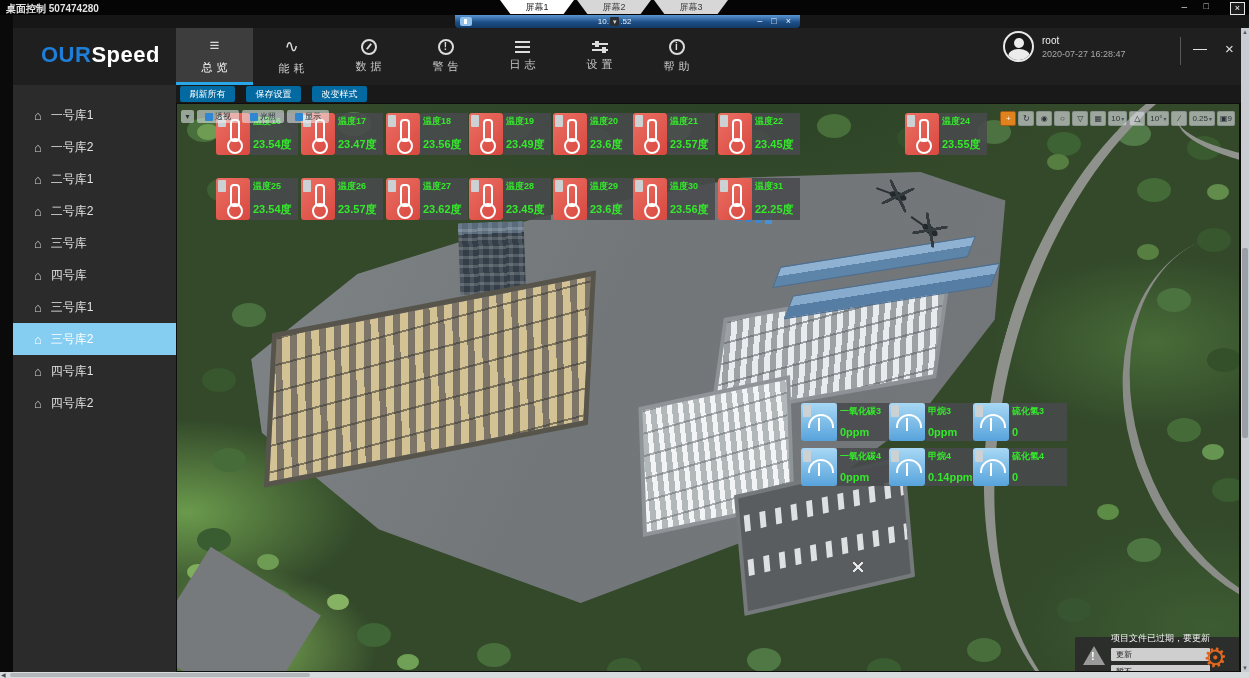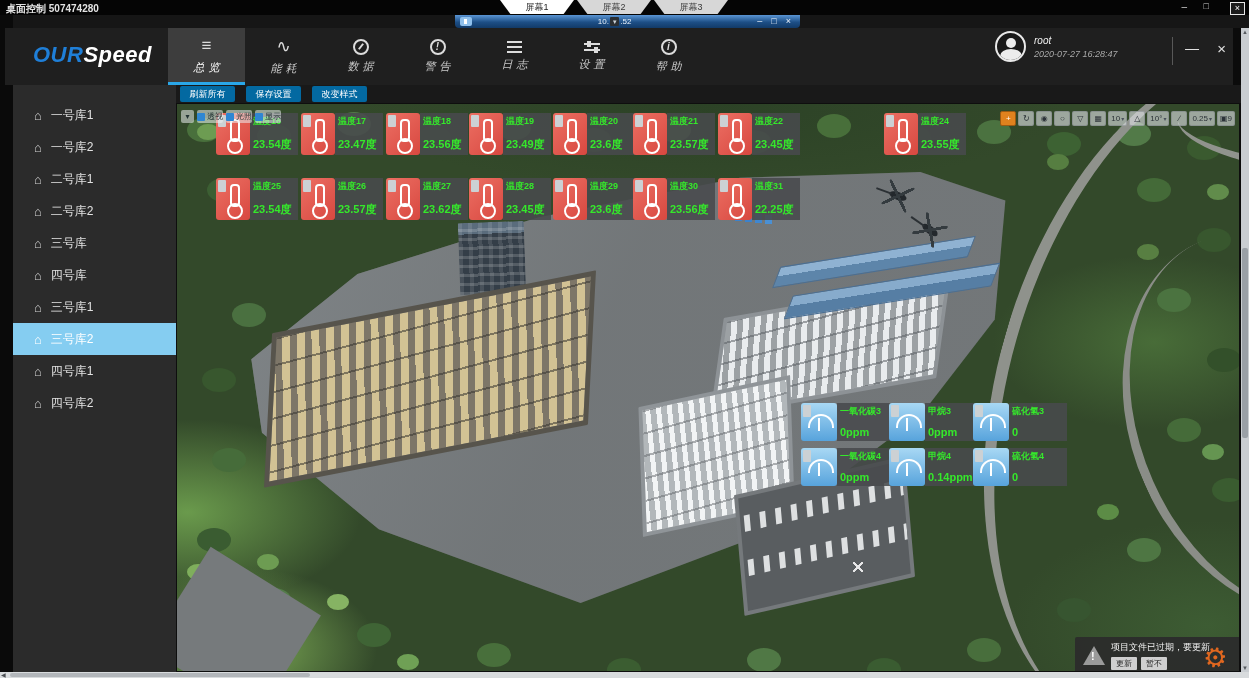--- a/index.html
+++ b/index.html
@@ -24,21 +24,21 @@
   .session-bar{position:absolute;left:455px;top:0;width:345px;height:13px;display:flex;align-items:center;
     background:linear-gradient(180deg,#5a95d4,#1d4f86 55%,#123a68);border-radius:0 0 4px 4px;}
   .pin{width:12px;height:9px;margin-left:5px;background:#8fc0ec;border-radius:2px;position:relative;}
   .pin::after{content:"";position:absolute;left:4px;top:2px;width:3px;height:5px;background:#fff;}
   .sess-ip{flex:1;text-align:center;color:#eaf2fb;font-size:8px;display:flex;justify-content:center;align-items:center;gap:1px;}
   .sess-caret{display:inline-block;background:#2b2f33;color:#cfd6dc;font-size:7px;line-height:9px;padding:0 3px;border-radius:1px;}
   .sess-ctrl{color:#eaf2fb;font-size:9px;margin-right:9px;line-height:13px;}
 
   
   #win-left-edge{position:absolute;left:0;top:15px;width:13px;height:657px;background:#0a0a0a;}
-  #header{position:absolute;left:5px;top:28px;width:1228px;height:57px;background:#1f1f1f;font-style:italic;}
+  #header{position:absolute;left:13px;top:28px;width:1228px;height:57px;background:#1f1f1f;}
   #logo{position:absolute;left:28px;top:14px;font-size:22px;font-weight:bold;letter-spacing:.5px;white-space:nowrap;}
   #logo .p1{color:#1f7fd8;}#logo .p2{color:#ffffff;}
   #nav{position:absolute;left:163px;top:0;height:57px;display:flex;}
   .nav-item{width:77px;height:57px;display:flex;flex-direction:column;align-items:center;justify-content:center;gap:4px;color:#c9c9c9;}
   .nav-item.active{background:#3d3d3d;border-bottom:3px solid #2aa7e8;color:#fff;}
   .nlabel{font-size:11px;letter-spacing:4px;margin-left:4px;white-space:nowrap;}
   .nicon{height:20px;display:flex;align-items:center;justify-content:center;color:#dcdcdc;font-size:17px;line-height:20px;}
   .icon-gauge{width:16px;height:16px;border:2px solid #dcdcdc;border-radius:50%;position:relative;font-size:0;}
   .icon-gauge::after{content:"";position:absolute;left:5px;top:2px;width:2px;height:7px;background:#dcdcdc;transform:rotate(38deg);}
   .icon-alert,.icon-help{width:16px;height:16px;border:2px solid #dcdcdc;border-radius:50%;font-size:10px;font-weight:bold;
@@ -136,21 +136,21 @@
   .h2{left:744px;top:122px;transform:rotate(35deg);}
   .bins{left:558px;top:108px;width:7px;height:9px;background:#3b82cc;
     box-shadow:10px 1px 0 #3b82cc,20px 2px 0 #3f87d0,30px 3px 0 #4a90d4,-11px -1px 0 #e2902e;}
   .mark-x{left:676px;top:458px;width:10px;height:10px;opacity:.85;
     background:linear-gradient(45deg,rgba(0,0,0,0) 44%,#fff 44% 56%,rgba(0,0,0,0) 56%),
                linear-gradient(-45deg,rgba(0,0,0,0) 44%,#fff 44% 56%,rgba(0,0,0,0) 56%);}
 
   
   #view-btns{position:absolute;left:4px;top:6px;display:flex;gap:3px;z-index:20;}
   .vbtn{background:rgba(235,238,240,.55);border-radius:2px;font-size:8px;color:#233;display:flex;
-    align-items:center;gap:2px;padding:1px 0;height:13px;}
+    align-items:center;gap:2px;padding:1px 8px;height:13px;}
   .vbtn.caret{width:13px;justify-content:center;padding:1px 2px;}
   .vico{width:8px;height:8px;background:#2f86d2;border-radius:1px;display:inline-block;}
   #tools{position:absolute;right:4px;top:7px;display:flex;gap:2px;z-index:20;}
   .tbtn{min-width:16px;height:15px;background:rgba(222,226,229,.62);border:1px solid rgba(120,125,130,.5);
     border-radius:2px;color:#2c3338;font-size:8px;display:flex;align-items:center;justify-content:center;padding:0 2px;gap:1px;}
   .tbtn.accent{background:#e0821e;color:#fff;border-color:#9c5a12;}
   .tcaret{font-size:6px;color:#49515a;font-style:normal;}
   #overlays{position:absolute;left:0;top:0;width:100%;height:100%;z-index:15;}
   .sensor{position:absolute;display:flex;}
   .tico{width:34px;height:42px;background:linear-gradient(135deg,#ec6f63,#d84840);border-radius:3px;position:relative;flex:none;}
@@ -164,21 +164,21 @@
   .spanel{background:rgba(72,74,76,.88);width:48px;padding:2px 2px 3px 3px;display:flex;flex-direction:column;justify-content:space-between;}
   .tpanel{height:42px;}.gpanel{height:38px;width:58px;}
   .slabel{color:#35e82b;font-size:9px;font-weight:bold;white-space:nowrap;}
   .svalue{color:#35e82b;font-size:11px;font-weight:bold;white-space:nowrap;}
   .notif{position:absolute;left:898px;top:533px;width:166px;height:36px;background:rgba(44,44,44,.94);
     display:flex;align-items:center;z-index:25;border-radius:2px;}
   .warn-tri{width:0;height:0;border-left:11px solid rgba(0,0,0,0);border-right:11px solid rgba(0,0,0,0);
     border-bottom:19px solid #9a9a9a;margin:0 6px 0 8px;position:relative;}
   .warn-tri span{position:absolute;left:-3px;top:4px;color:#fff;font-size:11px;font-weight:bold;}
   .notif-text{color:#f2f2f2;font-size:9px;white-space:nowrap;}
-  .notif-btns{display:flex;gap:4px;margin-top:3px;}
+  .notif-btns{display:flex;gap:4px;margin-top:3px;flex-direction:column;}
   .notif-btn{background:#cfcfcf;color:#222;font-size:8px;padding:1px 5px;border-radius:1px;}
   .gear{position:absolute;left:1026px;top:538px;font-size:27px;color:#e0671f;z-index:26;transform:rotate(12deg);}
 
   
   #vscroll{position:absolute;left:1241px;top:28px;width:8px;height:644px;background:#c9cdd1;z-index:50;}
   #vthumb{position:absolute;left:1px;top:220px;width:6px;height:190px;background:#9aa0a6;border-radius:2px;}
   .varrow{position:absolute;left:1px;width:6px;text-align:center;font-size:6px;color:#55595e;}
   #hscroll{position:absolute;left:0;top:672px;width:1249px;height:6px;background:#d8dbdd;z-index:50;}
   #harrow{position:absolute;left:1px;top:0;font-size:6px;color:#4a4e52;line-height:6px;}
   #hthumb{position:absolute;left:10px;top:1px;width:300px;height:4px;background:#b2b6ba;border-radius:2px;}
@@ -412,21 +412,21 @@
         </div>
         <div class="sensor" style="left: 541px; top: 9px;">
           <div class="tico">
             <i class="tag"></i>
           </div>
           <div class="spanel tpanel">
             <div class="slabel">温度22</div>
             <div class="svalue">23.45度</div>
           </div>
         </div>
-        <div class="sensor" style="left: 707px; top: 9px;">
+        <div class="sensor" style="left: 728px; top: 9px;">
           <div class="tico">
             <i class="tag"></i>
           </div>
           <div class="spanel tpanel">
             <div class="slabel">温度24</div>
             <div class="svalue">23.55度</div>
           </div>
         </div>
         <div class="sensor" style="left: 39px; top: 74px;">
           <div class="tico">

